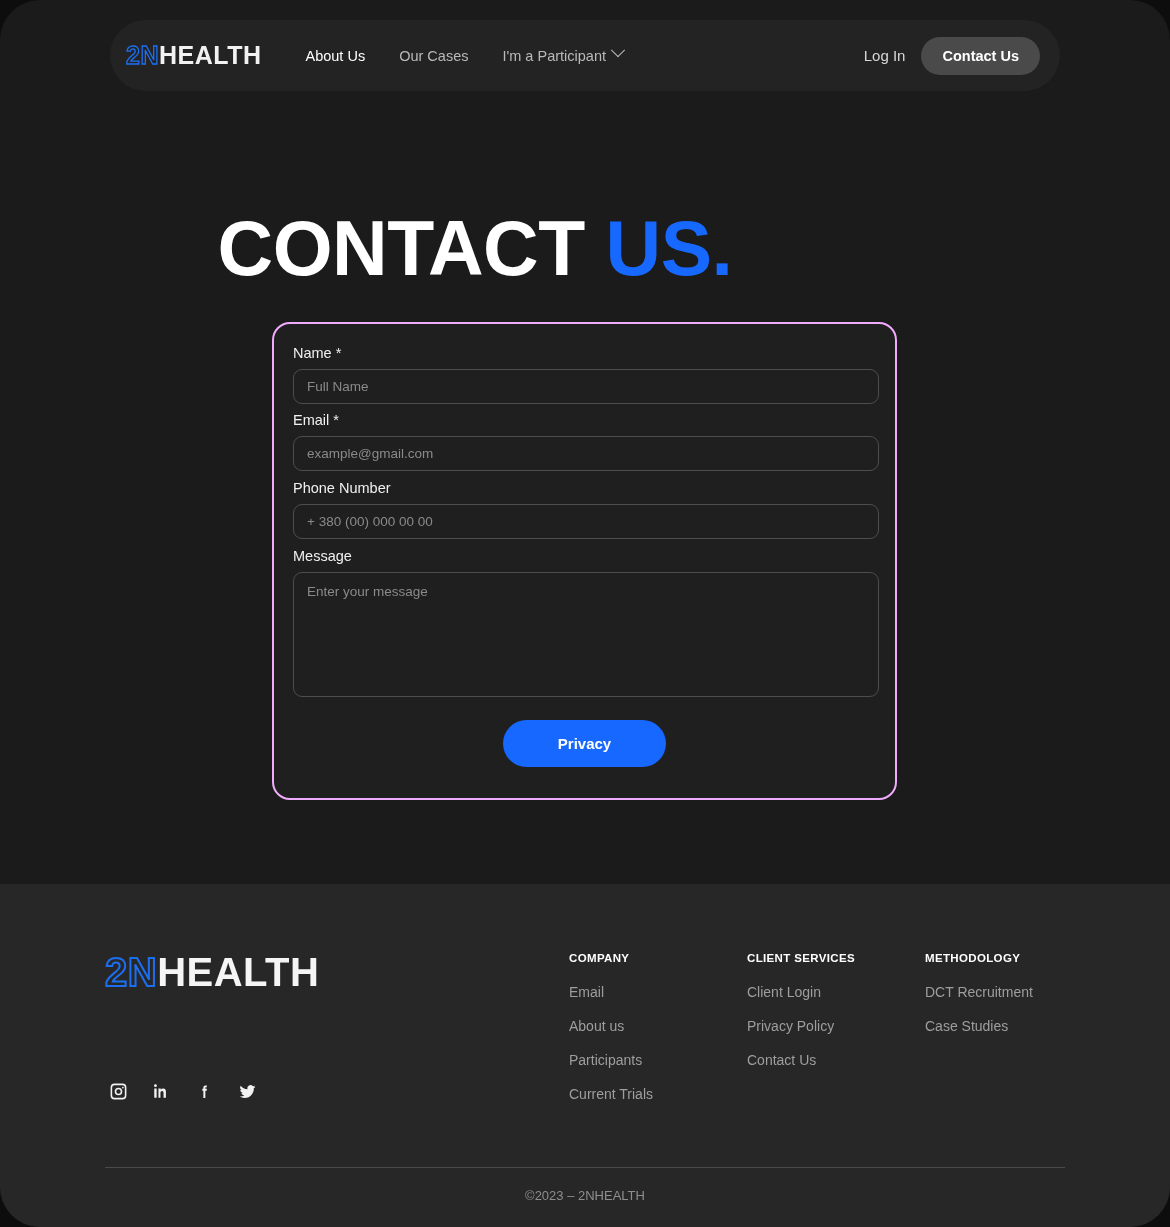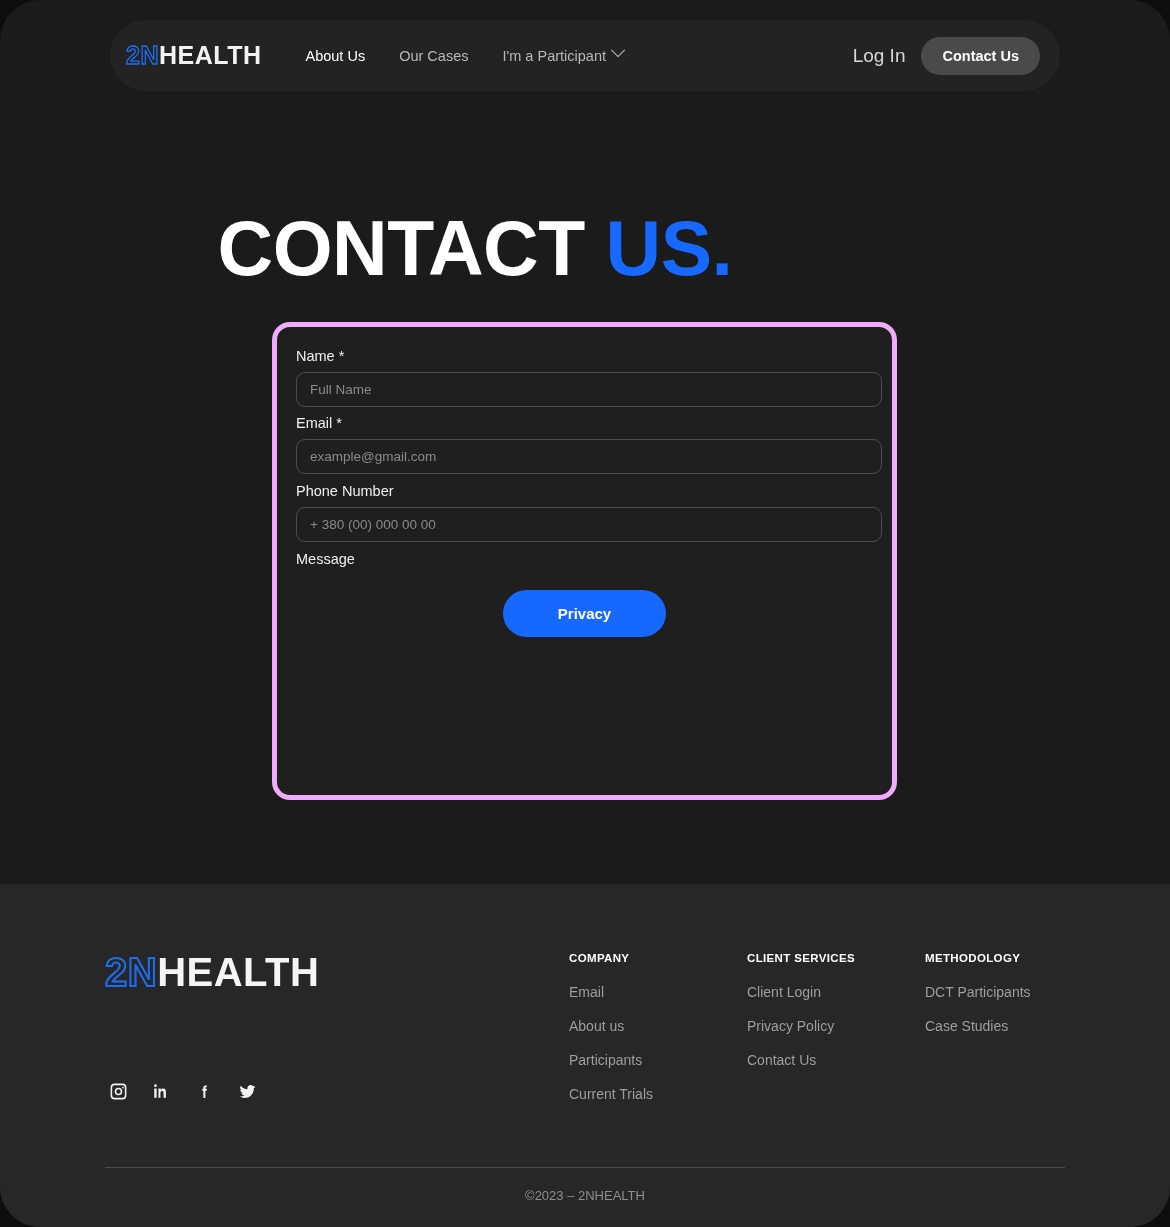--- a/index.html
+++ b/index.html
@@ -73,21 +73,21 @@
   }
 
   .nav-right {
     margin-left: auto;
     display: flex;
     align-items: center;
     gap: 16px;
     padding-right: 4px;
   }
   .login-link {
-    font-size: 19px;
+    font-size: 15px;
     color: #d8d8d8;
     cursor: pointer;
     white-space: nowrap;
   }
   .contact-btn {
     background: #4a4a4a;
     color: #ffffff;
     font-size: 14.5px;
     font-weight: 600;
     border: none;
@@ -114,21 +114,21 @@
   .hero-title .w1 { color: #ffffff; }
   .hero-title .w2 { color: #1668ff; }
 
   
   .card {
     position: absolute;
     top: 322px;
     left: 272px;
     width: 625px;
     height: 478px;
-    border: 5px solid #f0abfc;
+    border: 2px solid #f0abfc;
     border-radius: 18px;
     background: #1f1f1f;
     padding: 21px 19px 0 19px;
   }
   .field { margin-bottom: 0; }
   .f-label {
     font-size: 14.5px;
     color: #f0f0f0;
     display: block;
     margin-bottom: 8px;
@@ -309,20 +309,21 @@
     <div class="gap2"></div>
 
     <div class="field">
       <label class="f-label">Phone Number</label>
       <input class="f-input" type="text" placeholder="+ 380 (00) 000 00 00" style="">
     </div>
     <div class="gap2"></div>
 
     <div class="field">
       <label class="f-label">Message</label>
+      <textarea class="f-textarea" placeholder="Enter your message" style=""></textarea>
     </div>
 
     <div class="submit-row">
       <button class="submit-btn">Privacy</button>
     </div>
   </div>
 
   <div class="footer"></div>
 
   <div class="f-logo">
@@ -361,21 +362,21 @@
       <div class="fcol-link">Current Trials</div>
     </div>
     <div class="fcol">
       <div class="fcol-title">CLIENT SERVICES</div>
       <div class="fcol-link">Client Login</div>
       <div class="fcol-link">Privacy Policy</div>
       <div class="fcol-link">Contact Us</div>
     </div>
     <div class="fcol">
       <div class="fcol-title">METHODOLOGY</div>
-      <div class="fcol-link">DCT Participants</div>
+      <div class="fcol-link">DCT Recruitment</div>
       <div class="fcol-link">Case Studies</div>
     </div>
   </div>
 
   <div class="f-divider"></div>
   <div class="copyright">©2023 – 2NHEALTH</div>
 
 </div>
 
 </body></html>

